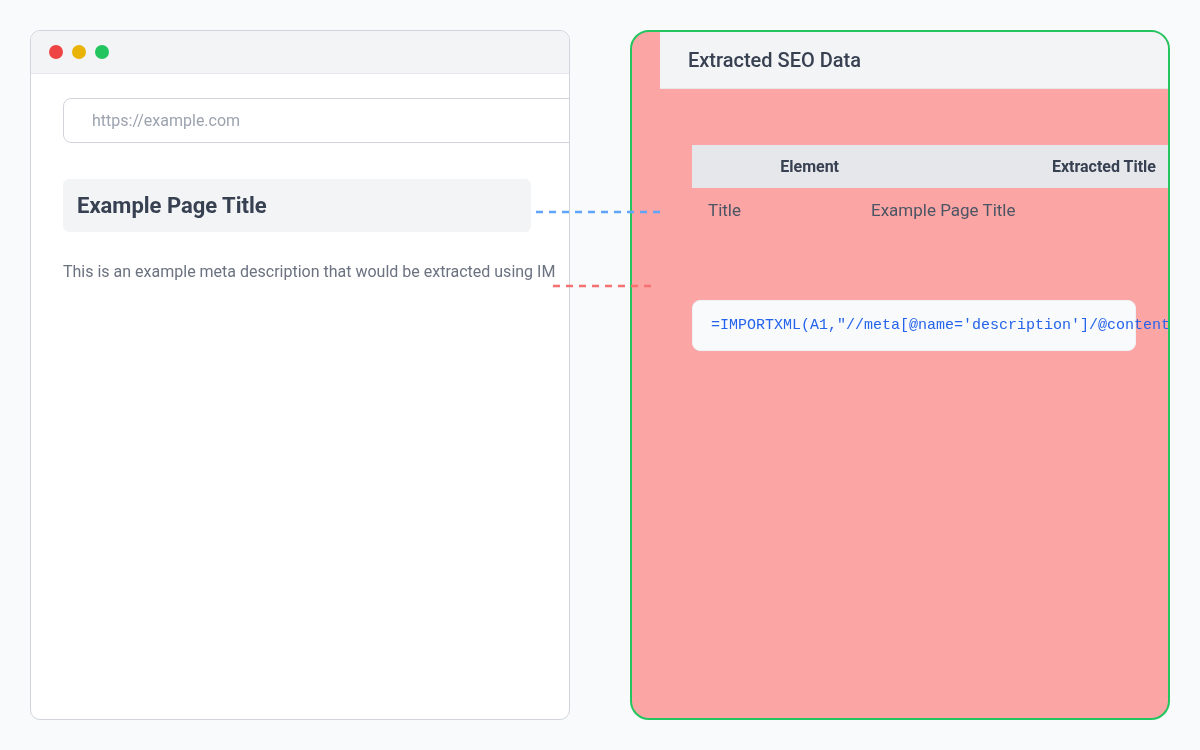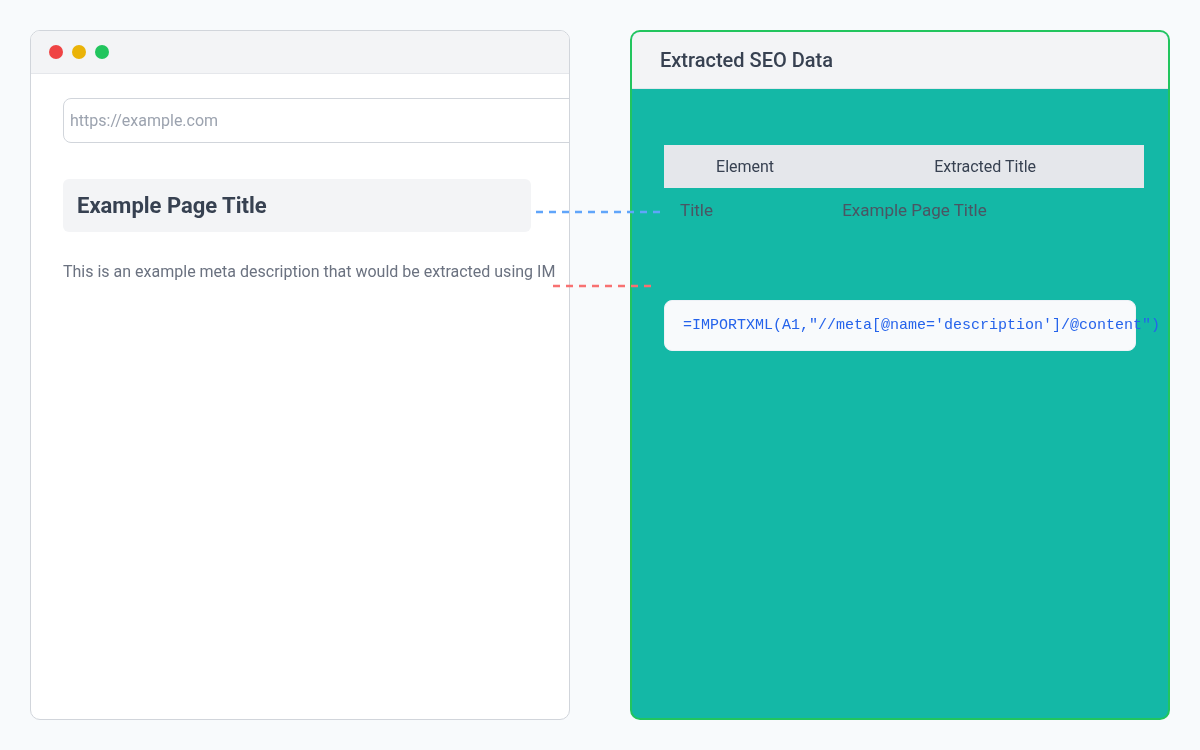--- a/index.html
+++ b/index.html
@@ -48,21 +48,21 @@
     .dot-yellow { background: #eab308; }
     .dot-green { background: #22c55e; }
     .browser-body {
       padding: 24px 32px;
       flex: 1;
     }
     .url-bar {
       width: 524px;
       border: 1px solid #d1d5db;
       border-radius: 8px;
-      padding: 12px 6px;
+      padding: 12px 28px;
       font-size: 16px;
       color: #9ca3af;
       background: #ffffff;
       margin-bottom: 36px;
       text-align: left;
     }
     .page-title-block {
       background: #f3f4f6;
       border-radius: 6px;
       padding: 14px 14px;
@@ -75,26 +75,27 @@
       color: #374151;
     }
     .meta-desc-text {
       font-size: 16px;
       color: #6b7280;
       line-height: 1.5;
       white-space: nowrap;
     }
     .data-panel {
       flex: 0 0 540px;
-      background: #14b8a6;
+      background: #fca5a5;
       border: 2px solid #22c55e;
-      border-radius: 10px;
+      border-radius: 19px;
       overflow: hidden;
       display: flex;
       flex-direction: column;
+      padding-left: 28px;
     }
     .data-header {
       background: #f3f4f6;
       border-bottom: 1px solid #e5e7eb;
       padding: 16px 28px;
     }
     .data-header-title {
       font-size: 20px;
       font-weight: 500;
       color: #374151;
@@ -106,22 +107,22 @@
     }
     .seo-table {
       width: 480px;
       border-collapse: collapse;
       margin-bottom: 68px;
     }
     .seo-table thead tr {
       background: #e5e7eb;
     }
     .seo-table th {
-      text-align: center;
-      font-weight: 400;
+      text-align: right;
+      font-weight: 700;
       font-size: 16px;
       color: #374151;
       padding: 12px 16px;
     }
     .seo-table td {
       font-size: 17px;
       color: #4b5563;
       padding: 12px 16px;
       white-space: nowrap;
     }

